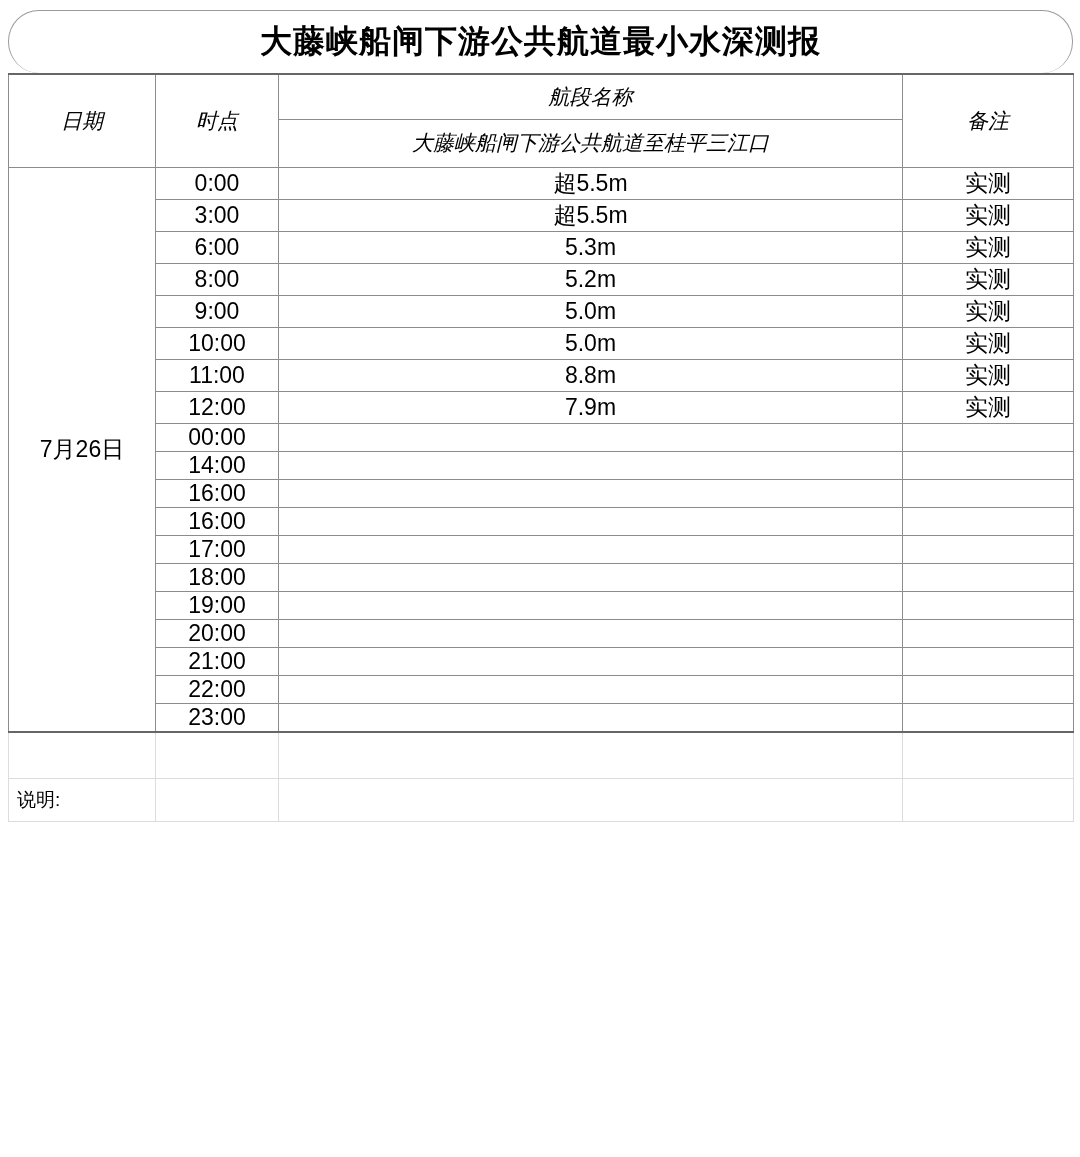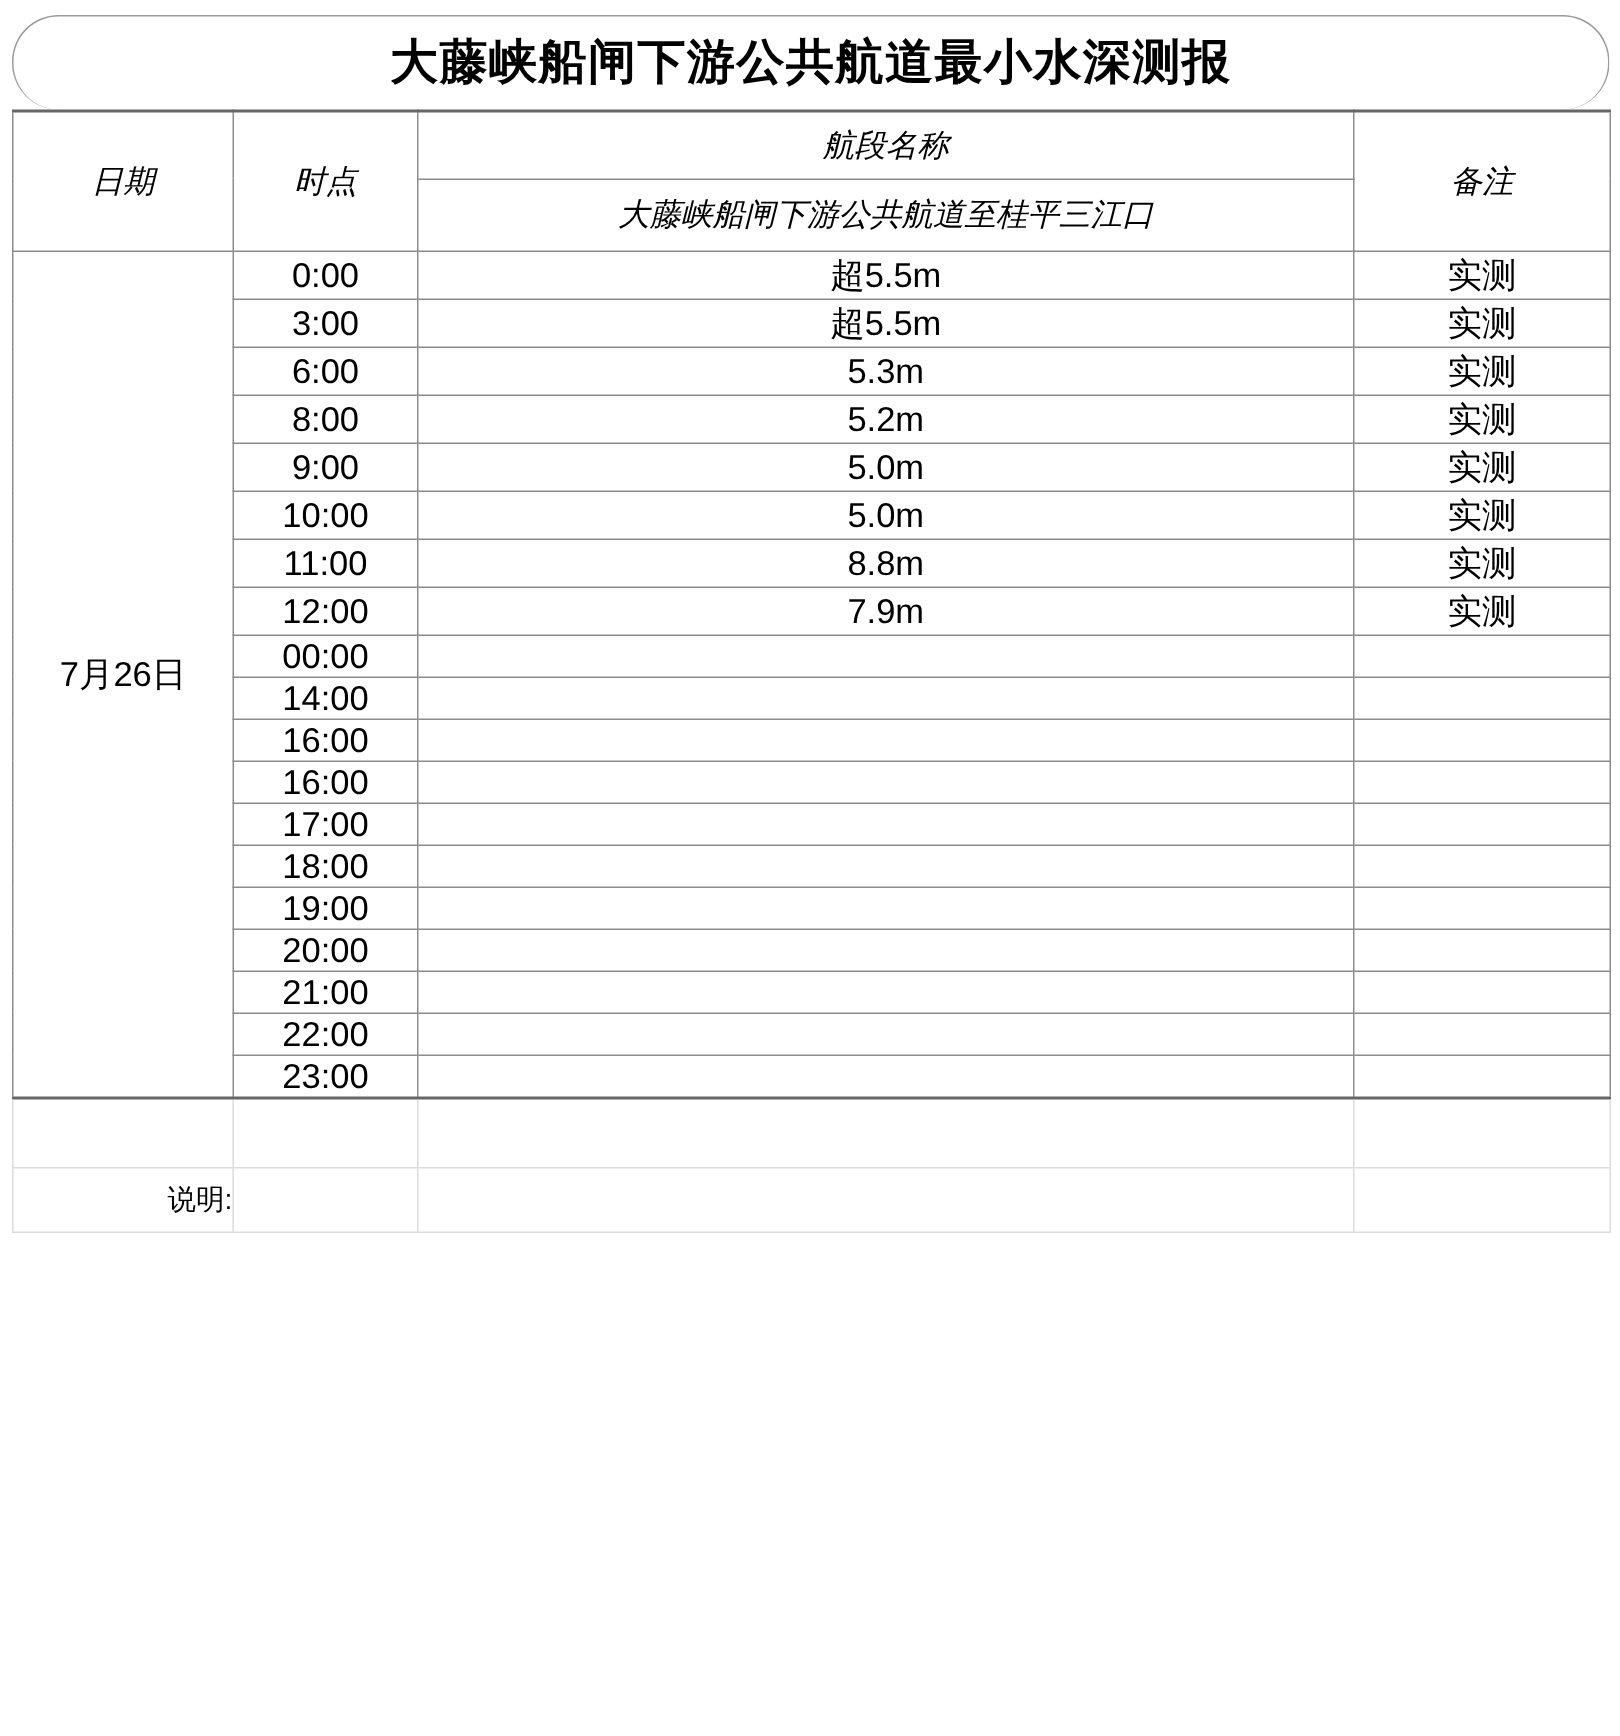--- a/index.html
+++ b/index.html
@@ -50,21 +50,20 @@
   table.main th { font-size: 21px; font-style: italic; }
   table.main td { font-size: 23px; }
   tr.hdr-top th { height: 45px; }
   tr.hdr-sub th { height: 48px; }
   tr.data-row td { height: 27px; }
   
   table.bottom {
     width: 1065px;
     border-collapse: collapse;
     table-layout: fixed;
-    text-align: right;
   }
   table.bottom td {
     border: 1px solid #dcdcdc;
     border-top: none;
     font-size: 19px;
     vertical-align: middle;
     padding-left: 8px;
     overflow: hidden;
     white-space: nowrap;
   }

